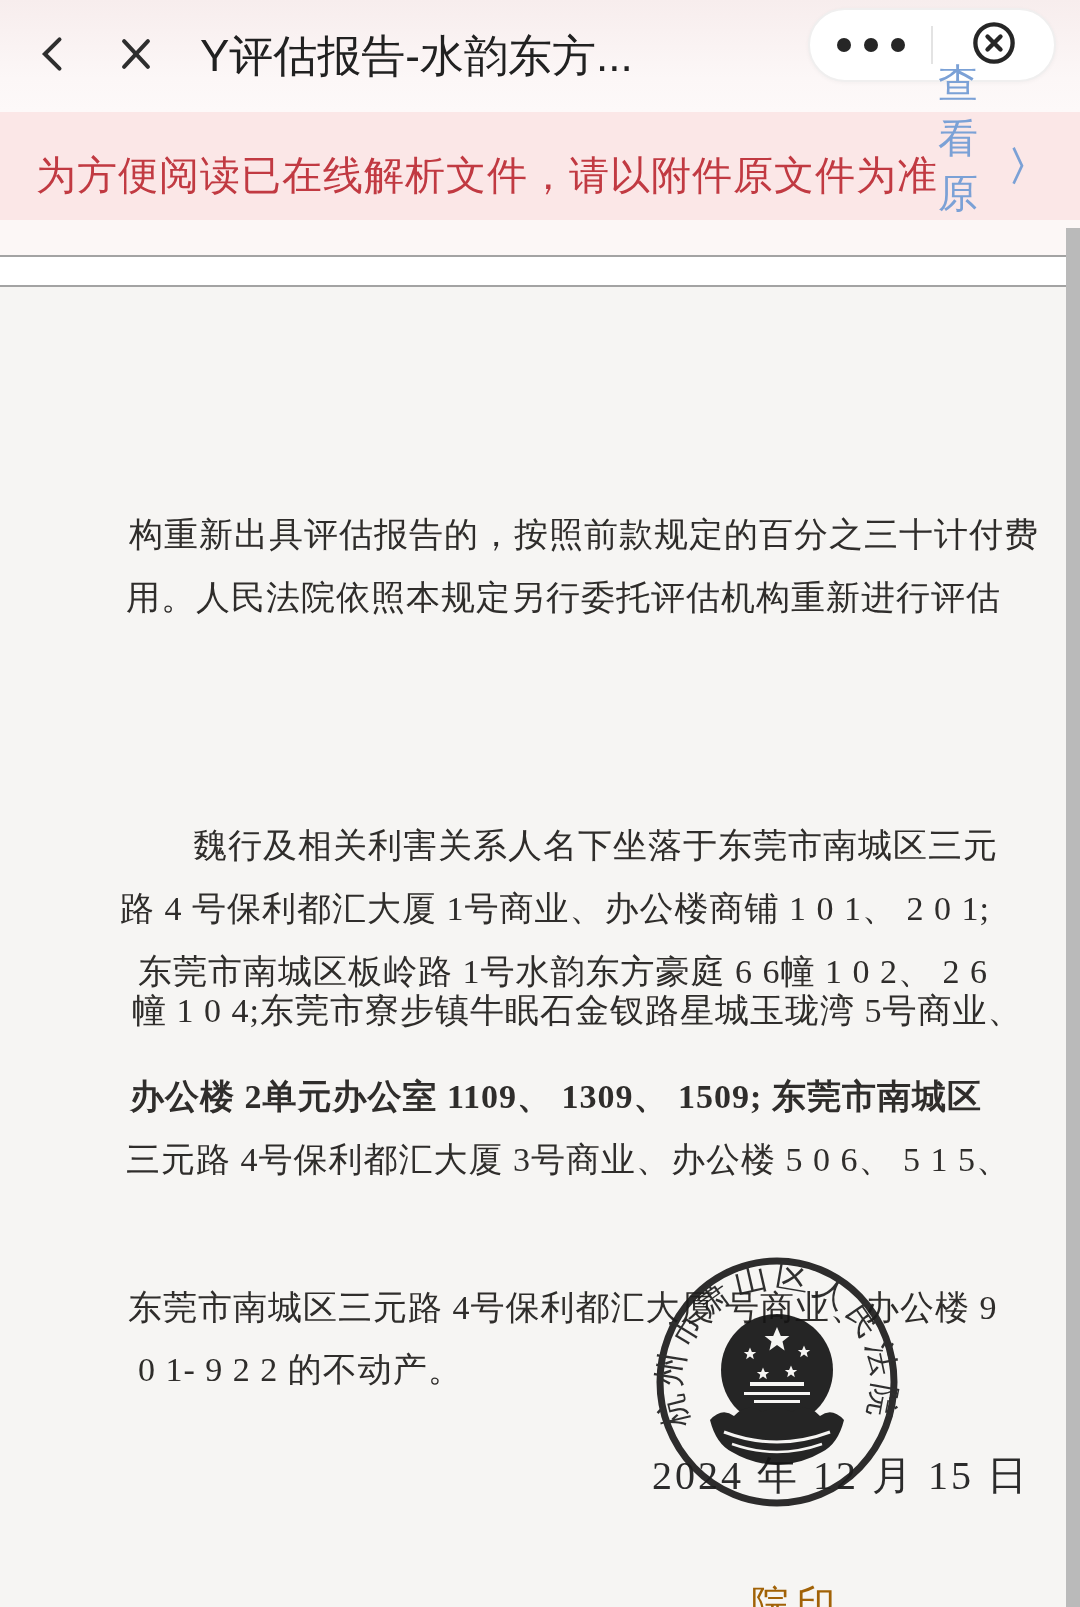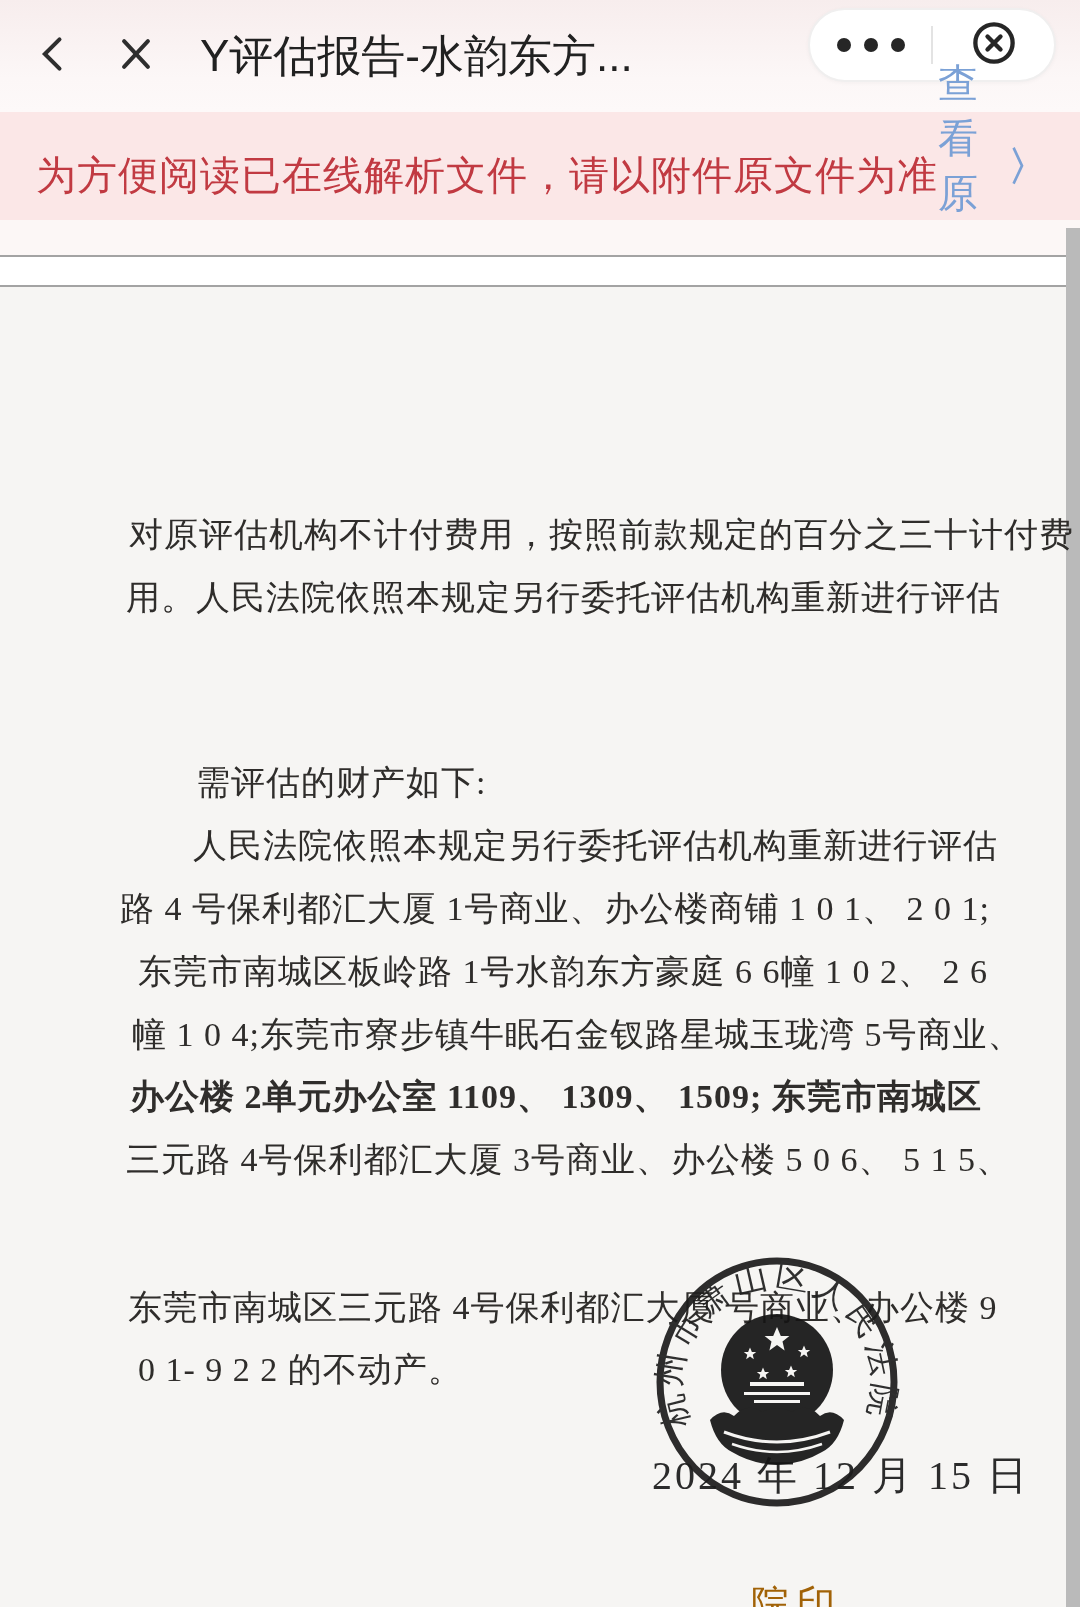--- a/index.html
+++ b/index.html
@@ -45,21 +45,21 @@
 
   .ln{position:absolute;font-family:"Liberation Serif","DejaVu Serif",serif;
       font-size:34px;font-weight:500;color:#2f2d2b;letter-spacing:1px;white-space:pre;z-index:2;}
   .ln0{left:129px;top:512px;}
   .ln1{left:126px;top:575px;}
   .ln2{left:128px;top:637px;}
   .ln3{left:196px;top:760px;}
   .ln4{left:193px;top:823px;}
   .ln5{left:120px;top:886px;}
   .ln6{left:130px;top:949px;margin-left:8px;}
-  .ln7{left:132px;top:1012px;}
+  .ln7{left:132px;top:988px;}
   .ln8{left:130px;top:1074px;font-weight:bold;}
   .ln9{left:126px;top:1137px;}
   .ln10{left:122px;top:1199px;}
   .ln11{left:128px;top:1285px;}
   .ln12{left:130px;top:1347px;margin-left:8px;}
 
   .seal-date{position:absolute;left:652px;top:1448px;z-index:3;
       font-family:"Liberation Serif","DejaVu Serif",serif;font-size:40px;color:#2b2b2b;
       letter-spacing:3px;white-space:pre;}
   .seal-caption{position:absolute;left:751px;top:1579px;z-index:3;
@@ -119,24 +119,23 @@
     </div>
   </div>
 
   <div class="gap-strip"></div>
   <div class="sep s1"></div>
   <div class="white-strip"></div>
   <div class="sep s2"></div>
 
   <div class="doc"></div>
 
-  <div class="ln ln0">对原评估机构不计付费用，按照前款规定的百分之三十计付费</div>
+  <div class="ln ln0">构重新出具评估报告的，按照前款规定的百分之三十计付费</div>
   <div class="ln ln1">用。人民法院依照本规定另行委托评估机构重新进行评估</div>
-  <div class="ln ln3">需评估的财产如下:</div>
-  <div class="ln ln4">人民法院依照本规定另行委托评估机构重新进行评估</div>
+  <div class="ln ln4">魏行及相关利害关系人名下坐落于东莞市南城区三元</div>
   <div class="ln ln5">路 4 号保利都汇大厦 1号商业、办公楼商铺 1 0 1、 2 0 1;</div>
   <div class="ln ln6">东莞市南城区板岭路 1号水韵东方豪庭 6 6幢 1 0 2、 2 6</div>
   <div class="ln ln7">幢 1 0 4;东莞市寮步镇牛眠石金钗路星城玉珑湾 5号商业、</div>
   <div class="ln ln8">办公楼 2单元办公室 1109、 1309、 1509; 东莞市南城区</div>
   <div class="ln ln9">三元路 4号保利都汇大厦 3号商业、办公楼 5 0 6、 5 1 5、</div>
   <div class="ln ln11">东莞市南城区三元路 4号保利都汇大厦 号商业、办公楼 9</div>
   <div class="ln ln12">0 1- 9 2 2 的不动产。</div>
 
   <div class="seal-date">2024 年 12 月 15 日</div>
   <div class="seal-caption">院印</div>

